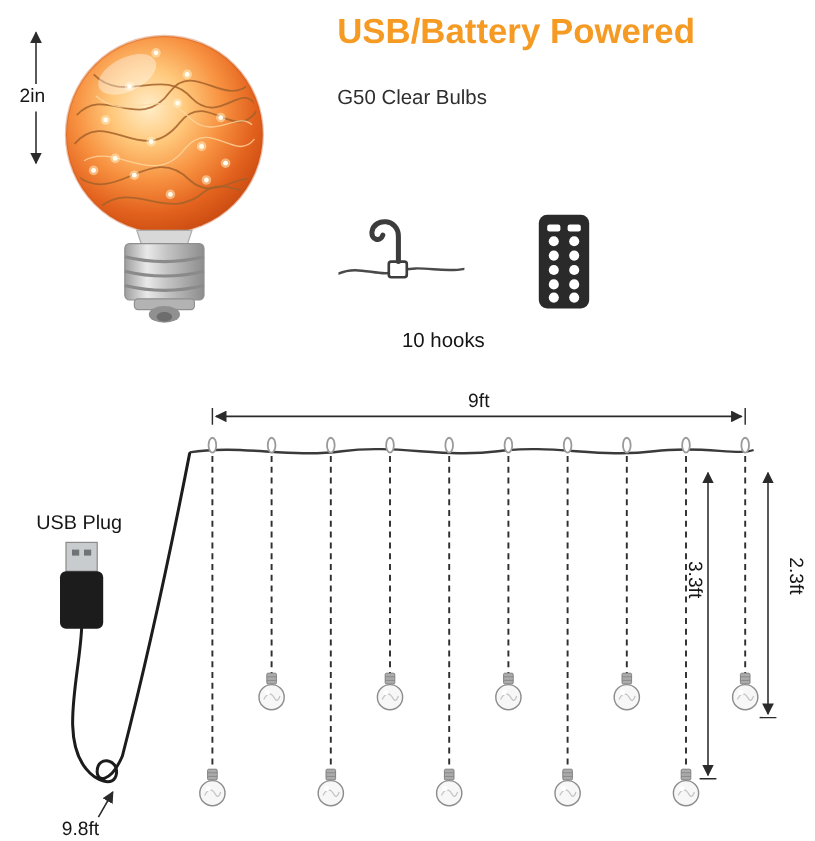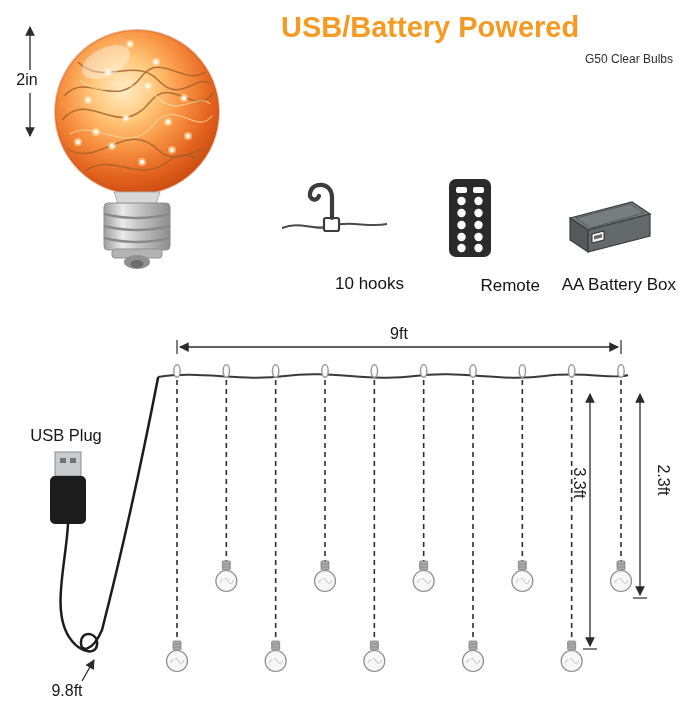--- a/index.html
+++ b/index.html
@@ -2,21 +2,21 @@
 <html><head>
 <meta charset="utf-8">
 <style>
   html,body{margin:0;padding:0;background:#ffffff;}
   .page{position:relative;width:679px;height:701px;background:#ffffff;overflow:hidden;
         font-family:"Liberation Sans",sans-serif;color:#1f1f1f;padding-left:36px;}
   .abs{position:absolute;}
   
   .header{position:absolute;left:281px;top:12px;width:392px;}
   .headline{font-size:29px;font-weight:700;line-height:1.1;}
-  .sub1{font-size:12px;color:#2e2e2e;margin-top:8px;text-align:right;}
+  .sub1{font-size:17px;color:#2e2e2e;margin-top:28px;}
   .sub2{font-size:19px;color:#2e2e2e;margin-top:7px;}
   
   .accessory{position:absolute;text-align:right;}
   .acc-label{font-size:17px;color:#141414;margin-top:0;}
   .acc-hooks{left:264px;top:170px;width:140px;}
   .acc-hooks .acc-label{margin-top:26px;}
   .acc-remote{left:400px;top:178px;width:140px;}
   .acc-remote .acc-label{margin-top:18px;}
   .acc-battery{left:532px;top:190px;width:144px;}
   .acc-battery .acc-label{margin-top:13px;}
@@ -146,34 +146,22 @@
         <circle cx="31.5" cy="23" r="4.2" fill="#ffffff"></circle>
       <circle cx="14.5" cy="35" r="4.2" fill="#ffffff"></circle>
         <circle cx="31.5" cy="35" r="4.2" fill="#ffffff"></circle>
       <circle cx="14.5" cy="47" r="4.2" fill="#ffffff"></circle>
         <circle cx="31.5" cy="47" r="4.2" fill="#ffffff"></circle>
       <circle cx="14.5" cy="59" r="4.2" fill="#ffffff"></circle>
         <circle cx="31.5" cy="59" r="4.2" fill="#ffffff"></circle>
       <circle cx="14.5" cy="70" r="4.2" fill="#ffffff"></circle>
         <circle cx="31.5" cy="70" r="4.2" fill="#ffffff"></circle>
     </svg>
-    <div class="acc-label">Remote</div>
   </div>
 
-  <div class="accessory acc-battery">
-    <svg width="100" height="72" viewBox="0 0 100 72" style="margin:0 auto;">
-      <polygon points="16,28 78,12 96,24 34,40" fill="#787d80" stroke="#3a3d3f" stroke-width="1.2"></polygon>
-      <polygon points="22,28 76,14 90,23 36,38" fill="none" stroke="#4b5052" stroke-width="0.8"></polygon>
-      <polygon points="16,28 34,40 34,62 16,50" fill="#55595c" stroke="#3a3d3f" stroke-width="1.2"></polygon>
-      <polygon points="34,40 96,24 96,46 34,62" fill="#63686b" stroke="#3a3d3f" stroke-width="1.2"></polygon>
-      <polygon points="38,44 50,41 50,50 38,53" fill="#f5f5f5" stroke="#2e2e2e" stroke-width="1"></polygon>
-      <polygon points="40,46 48,44 48,47.5 40,49.5" fill="#666666"></polygon>
-    </svg>
-    <div class="acc-label">AA Battery Box</div>
-  </div>
 
   <svg class="abs" style="left:0;top:311px;" width="679" height="390" viewBox="0 311 679 390">
     <defs>
       <marker id="arrowD" viewBox="0 0 10 10" refX="9" refY="5" markerWidth="7.5" markerHeight="7.5" orient="auto-start-reverse">
         <path d="M0,0 L10,5 L0,10 z" fill="#2b2b2b"></path>
       </marker>
     </defs>
 
     <g>
       <text class="dim-text" x="399" y="339" text-anchor="middle">9ft</text>

